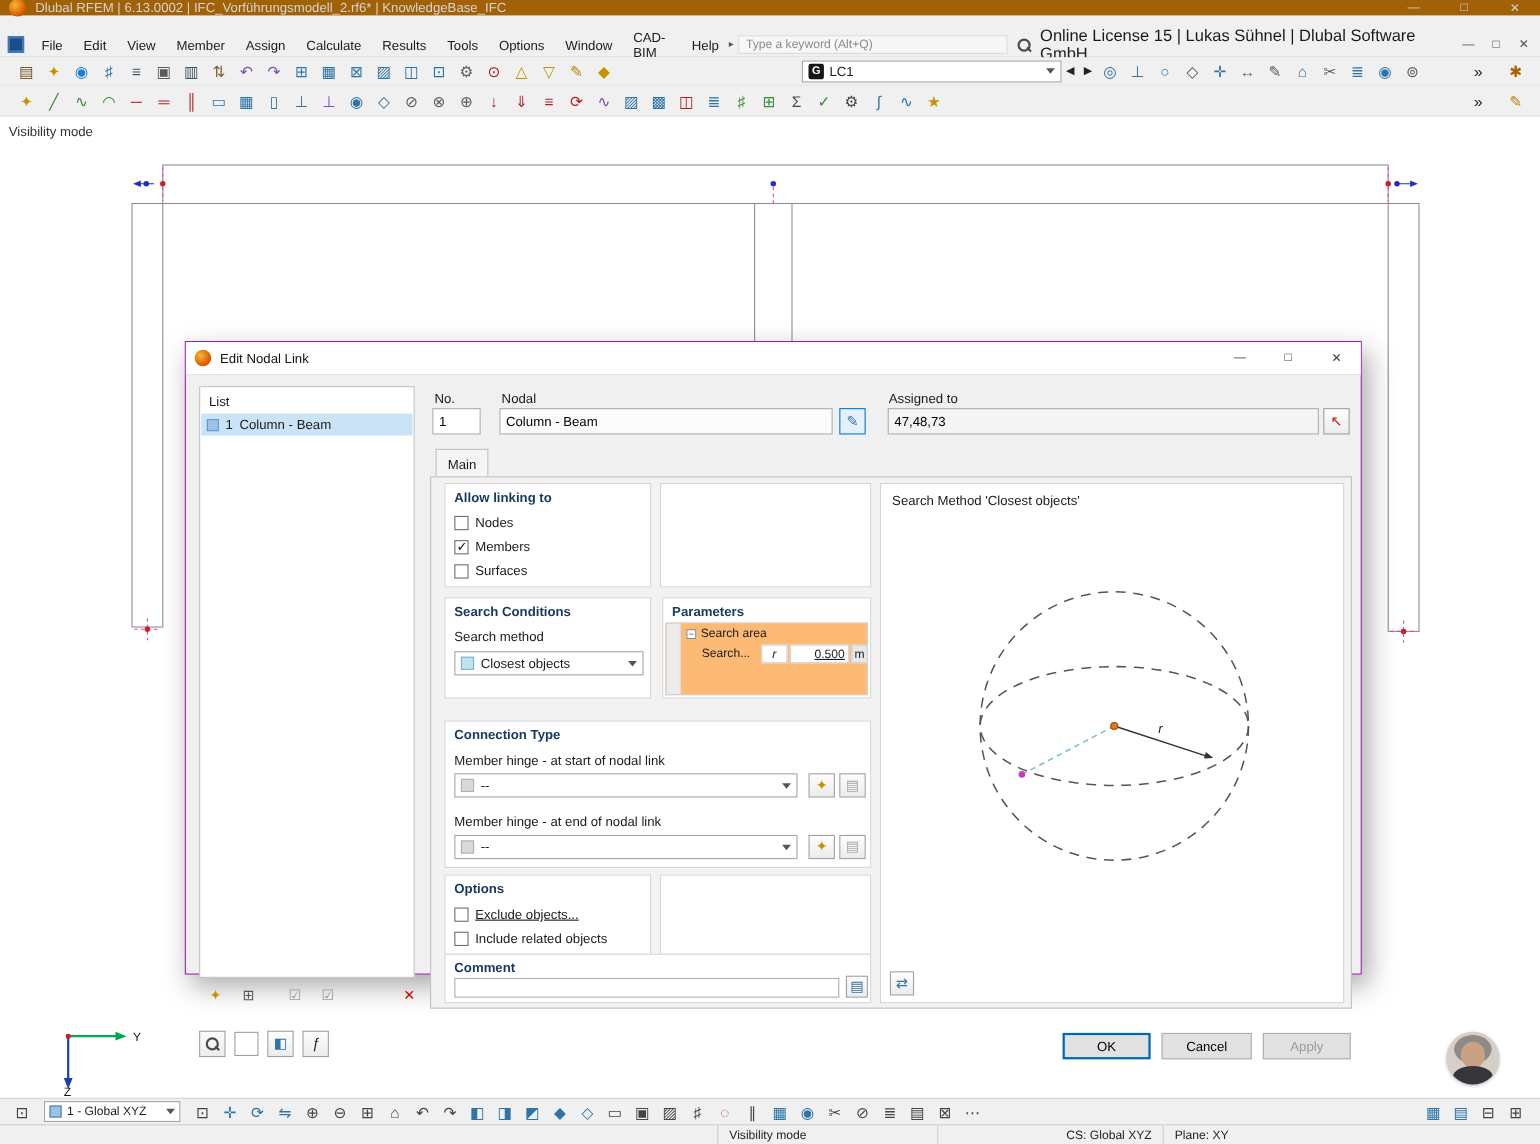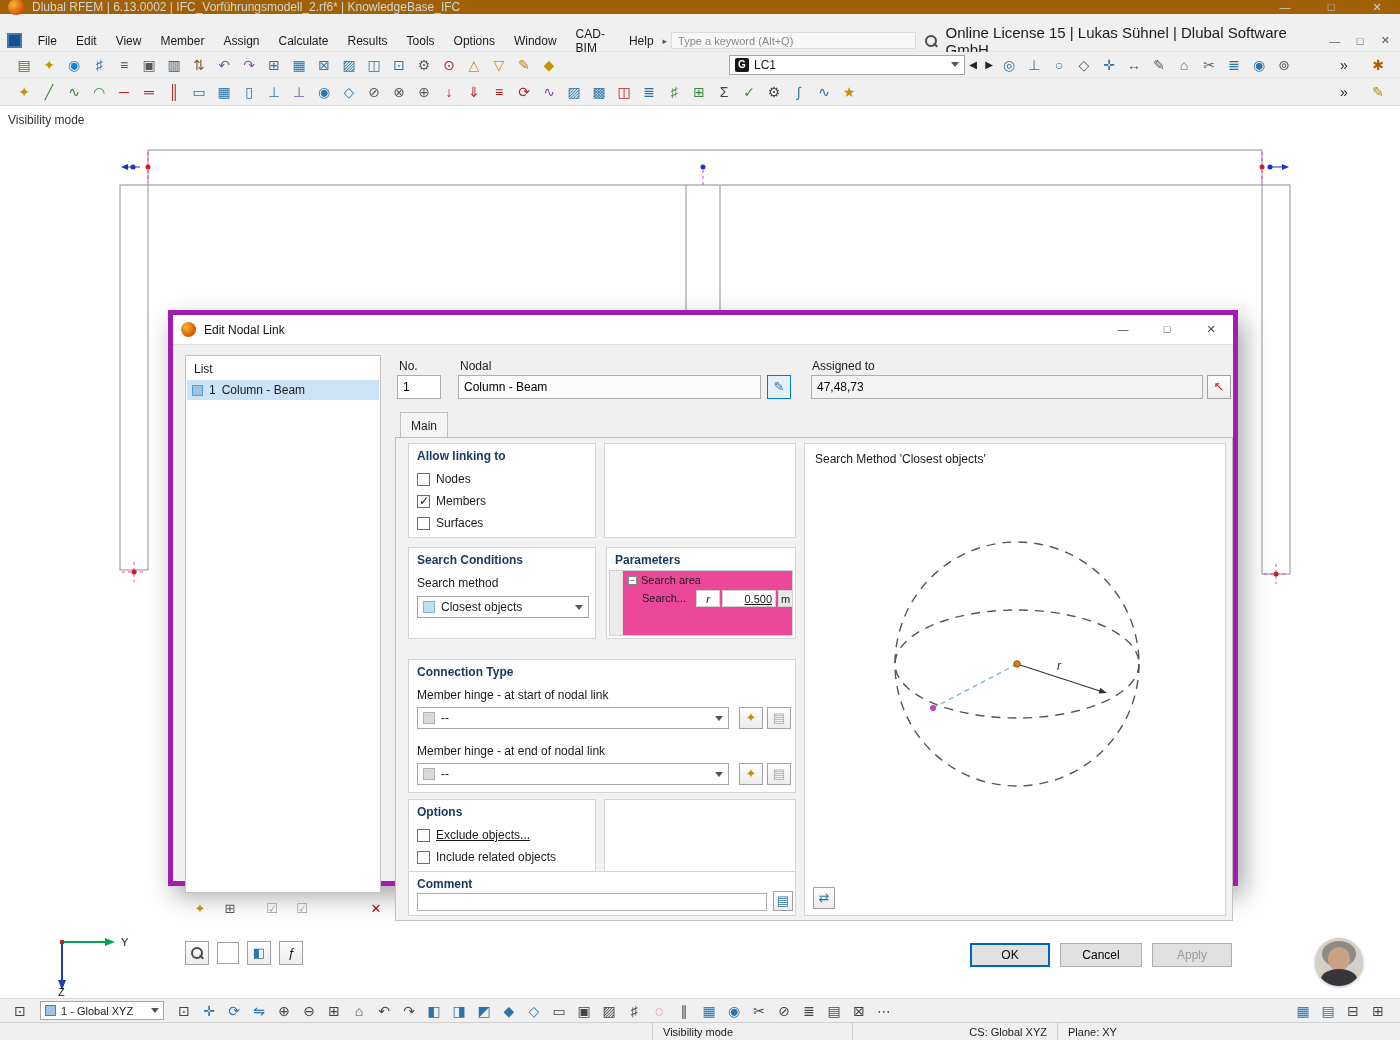--- a/index.html
+++ b/index.html
@@ -63,21 +63,21 @@
             background:#d5cfc7; overflow:hidden; box-shadow:0 1px 3px rgba(0,0,0,.3); }
   .avatar .hair { position:absolute; left:7px; top:3px; width:34px; height:26px; border-radius:50%;
                   background:#8e8a86; }
   .avatar .face { position:absolute; left:13px; top:9px; width:22px; height:24px; border-radius:50%;
                   background:#c9a184; }
   .avatar .body { position:absolute; left:6px; top:31px; width:36px; height:20px;
                   border-radius:50% 50% 0 0; background:#35353a; }
 
   
   .dialog { position:absolute; left:168px; top:310px; width:1070px; height:576px; background:#f0f0f0;
-            border:5px solid #a21caf; box-shadow:6px 10px 24px rgba(0,0,0,.35); z-index:10; }
+            border:1px solid #a21caf; box-shadow:6px 10px 24px rgba(0,0,0,.35); z-index:10; }
   .dlg-titlebar { position:absolute; top:0; left:0; right:0; height:30px; background:#ffffff;
                   display:flex; align-items:center; border-bottom:1px solid #e2e2e2; }
   .dlg-ico { width:15px; height:15px; margin:0 8px; border-radius:50%;
              background:radial-gradient(circle at 35% 35%, #f7b733, #d35400 70%); }
   .dlg-title { font-size:12px; color:#111; }
   .dlg-btn { width:44px; height:29px; display:flex; align-items:center; justify-content:center;
              color:#444; font-size:11px; }
   .abs { position:absolute; }
   .lbl { font-size:12px; color:#1a1a1a; }
   .inp { border:1px solid #abadb3; background:#fff; height:24px; font-size:12px; padding:0 5px;
@@ -101,21 +101,21 @@
                        font-weight:bold; color:#111; }
   .dd { position:absolute; display:flex; align-items:center; background:#fff; border:1px solid #a6a6a6;
         height:22px; padding:0 5px; font-size:12px; gap:6px; }
   .swatch { width:12px; height:12px; border:1px solid #7fb2d0; background:#bfe0f0; flex:none; }
   .swatch.gray { background:#d9d9d9; border-color:#b0b0b0; }
   .sbtn { position:absolute; width:24px; height:22px; border:1px solid #a0a0a0;
           background:linear-gradient(#fdfdfd,#ececec); text-align:center; line-height:20px;
           font-size:13px; }
   .sbtn.hl { border:1px solid #0078d7; background:#e4f1fb; }
   .sbtn.disabled { color:#aaa; }
-  .tree { position:absolute; background:#ec4899; border:1px solid #d0d0d0; font-size:11px; }
+  .tree { position:absolute; background:#fdba74; border:1px solid #d0d0d0; font-size:11px; }
   .tree-gutter { position:absolute; left:0; top:0; bottom:0; width:13px; background:#ececec;
                  border-right:1px solid #ddd; }
   .expander { display:inline-block; width:9px; height:9px; border:1px solid #888; background:#fff;
               line-height:7px; text-align:center; font-size:8px; color:#333; margin-right:4px; }
   .expander::after { content:"−"; }
   .cell { position:absolute; border:1px solid #d0d0d0; background:#fff; height:17px; font-size:11px;
           display:flex; align-items:center; padding:0 3px; }
   .cell.unit { background:#e8e8e8; }
   .btn { position:absolute; width:80px; height:24px; background:#e1e1e1; border:1px solid #adadad;
          font-size:12px; text-align:center; line-height:22px; font-family:inherit; }

